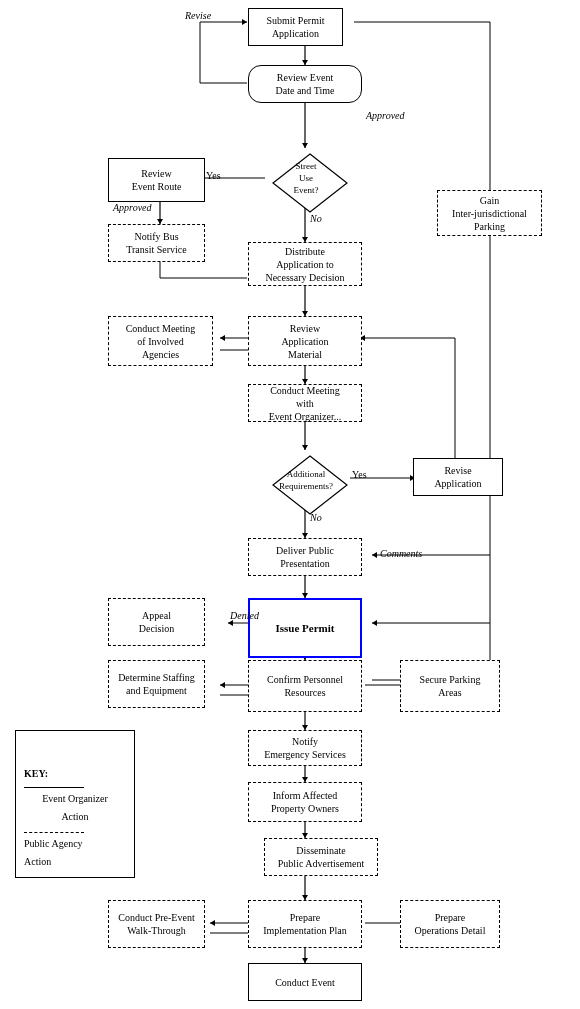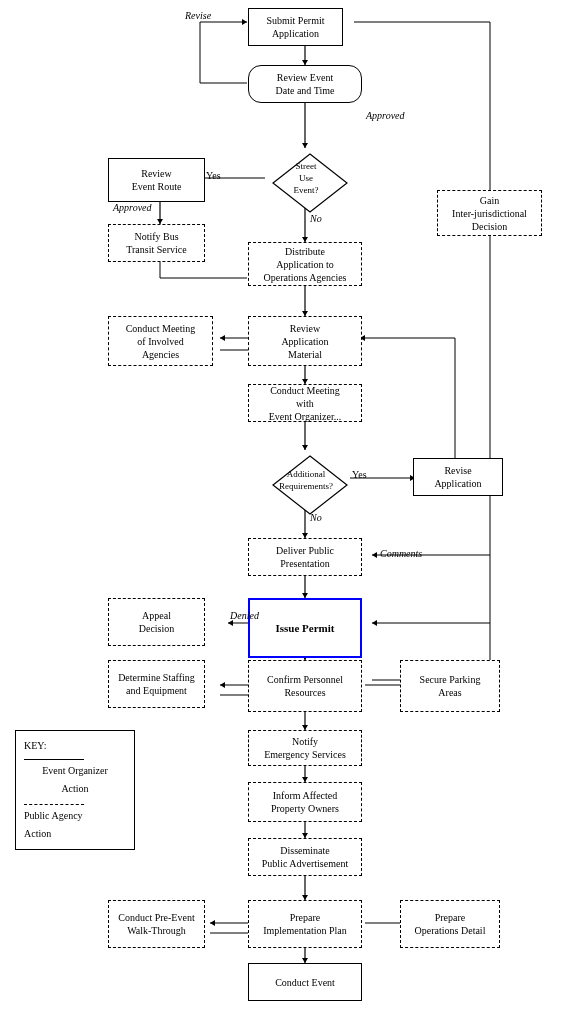--- a/index.html
+++ b/index.html
@@ -230,27 +230,27 @@
   <div style="position:absolute; left:113px; top:202px; font-style:italic; font-size:10px;">Approved</div>
 
   <div class="box dashed" style="left:108px; top:224px; width:97px; height:38px;">
     <span style="white-space:pre-line; font-size:10px;">Notify Bus
 Transit Service</span>
   </div>
 
   <div class="box dashed" style="left:437px; top:190px; width:105px; height:46px;">
     <span style="white-space:pre-line; font-size:10px;">Gain
 Inter-jurisdictional
-Decision</span>
+Parking</span>
   </div>
 
   <div class="box dashed" style="left:248px; top:242px; width:114px; height:44px;">
     <span style="white-space:pre-line; font-size:10px;">Distribute
 Application to
-Operations Agencies</span>
+Necessary Decision</span>
   </div>
 
   <div class="box dashed" style="left:108px; top:316px; width:105px; height:50px;">
     <span style="white-space:pre-line; font-size:10px;">Conduct Meeting
 of Involved
 Agencies</span>
   </div>
 
   <div class="box dashed" style="left:248px; top:316px; width:114px; height:50px;">
     <span style="white-space:pre-line; font-size:10px;">Review
@@ -318,21 +318,21 @@
   <div class="box dashed" style="left:248px; top:730px; width:114px; height:36px;">
     <span style="white-space:pre-line; font-size:10px;">Notify
 Emergency Services</span>
   </div>
 
   <div class="box dashed" style="left:248px; top:782px; width:114px; height:40px;">
     <span style="white-space:pre-line; font-size:10px;">Inform Affected
 Property Owners</span>
   </div>
 
-  <div class="box dashed" style="left:248px; top:838px; width:114px; height:38px;">
+  <div class="box dashed" style="left:264px; top:838px; width:114px; height:38px;">
     <span style="white-space:pre-line; font-size:10px;">Disseminate
 Public Advertisement</span>
   </div>
 
   <div class="box dashed" style="left:108px; top:900px; width:97px; height:48px;">
     <span style="white-space:pre-line; font-size:10px;">Conduct Pre-Event
 Walk-Through</span>
   </div>
 
   <div class="box dashed" style="left:248px; top:900px; width:114px; height:48px;">
@@ -343,20 +343,20 @@
   <div class="box dashed" style="left:400px; top:900px; width:100px; height:48px;">
     <span style="white-space:pre-line; font-size:10px;">Prepare
 Operations Detail</span>
   </div>
 
   <div class="box" style="left:248px; top:963px; width:114px; height:38px;justify-content:center;">
     <span style="font-size:10px;">Conduct Event</span>
   </div>
 
   <div class="key-box" style="left:15px; top:730px; width:120px;">
-    <div style="font-weight:normal; margin-bottom:4px;">KEY:</div>
+    <div style="font-weight:bold; margin-bottom:4px;margin-top:28px;">KEY:</div>
     <div class="key-solid-line"></div>
     <div style="margin-bottom:6px; font-size:10px;text-align:center;">Event Organizer<br>Action</div>
     <div class="key-dashed-line"></div>
     <div style="font-size:10px;">Public Agency<br>Action</div>
   </div>
 
 </div>
 
 </body></html>

